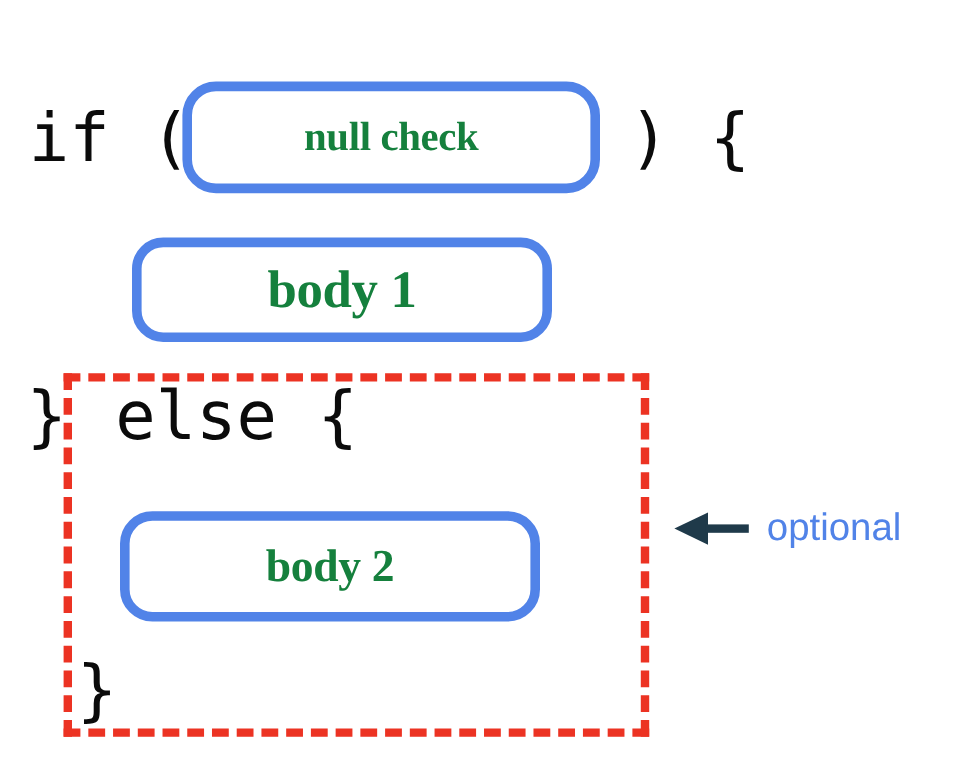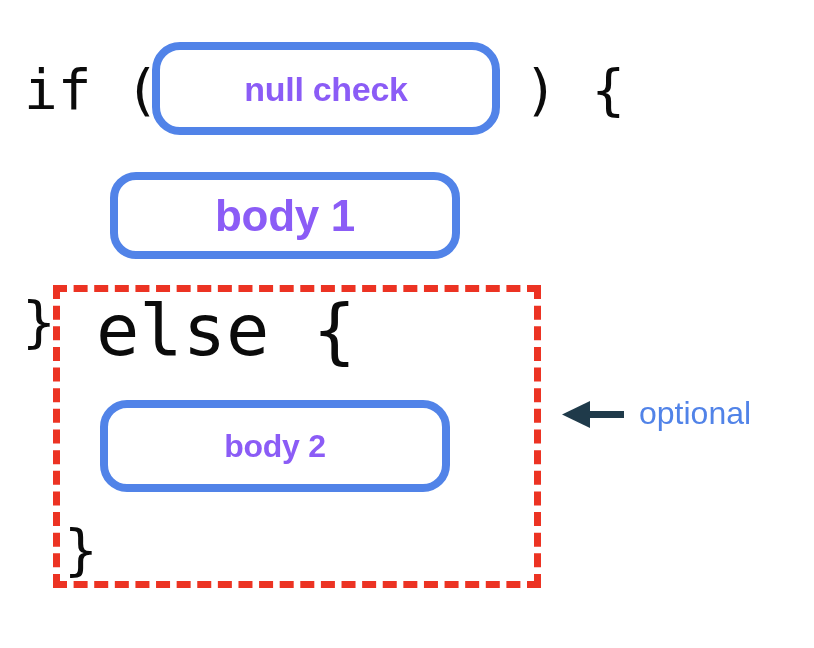--- a/index.html
+++ b/index.html
@@ -9,20 +9,21 @@
   }
   body {
     font-family: "Liberation Sans", sans-serif;
   }
   #canvas {
     position: relative;
     width: 814px;
     height: 612px;
     background: #ffffff;
     overflow: hidden;
+    margin-top: 26px;
   }
 
   
   .code {
     position: absolute;
     font-family: "DejaVu Sans Mono", "Liberation Mono", monospace;
     font-weight: 400;
     color: #0b0b0b;
     white-space: pre;
     line-height: 1;
@@ -33,23 +34,23 @@
     position: absolute;
     box-sizing: border-box;
     background: #ffffff;
     border: 8px solid #5183e8;
     border-radius: 26px;
     display: flex;
     align-items: center;
     justify-content: center;
   }
   .blue-box .box-label {
-    font-family: Liberation Sans, sans-serif;
+    font-family: Liberation Serif, serif;
     font-weight: bold;
-    color: #8b5cf6;
+    color: #15803d;
     letter-spacing: -0.3px;
     line-height: 1;
     white-space: pre;
   }
 
   
   #optional-region {
     position: absolute;
     box-sizing: border-box;
     border: 7px dashed #ec3323;
@@ -84,24 +85,24 @@
   <div class="code" id="code-if-close" style="left:524px; top:62px; font-size:56px;">) {</div>
 
   <div class="blue-box" id="box-body1" style="left:110px; top:172px; width:350px; height:87px; border-radius:26px;">
     <span class="box-label" style="font-size:44px;">body 1</span>
   </div>
 
   <div id="optional-region" style="left:53px; top:285px; width:488px; height:303px;"></div>
 
   <div class="code" id="code-close-brace-outer" style="left:22px; top:294px; font-size:56px;">}</div>
 
-  <div class="code" id="code-else-open" style="left:96px; top:294px; font-size:72px;">else {</div>
+  <div class="code" id="code-else-open" style="left:96px; top:294px; font-size:56px;">else {</div>
 
   <div class="blue-box" id="box-body2" style="left:100px; top:400px; width:350px; height:92px; border-radius:27px;">
-    <span class="box-label" style="font-size:32px;">body 2</span>
+    <span class="box-label" style="font-size:38px;">body 2</span>
   </div>
 
   <div class="code" id="code-close-brace-inner" style="left:64px; top:522px; font-size:56px;">}</div>
 
   <svg id="optional-arrow" style="left:558px; top:396px;" width="70" height="38" viewBox="0 0 70 38">
     <path d="M4 18.5 L32 5 L32 32 Z" fill="#1f3a4a"></path>
     <rect x="30" y="15" width="36" height="7" fill="#1f3a4a"></rect>
   </svg>
 
   <div id="optional-label" style="left:639px; top:397px; font-size:32px;">optional</div>

